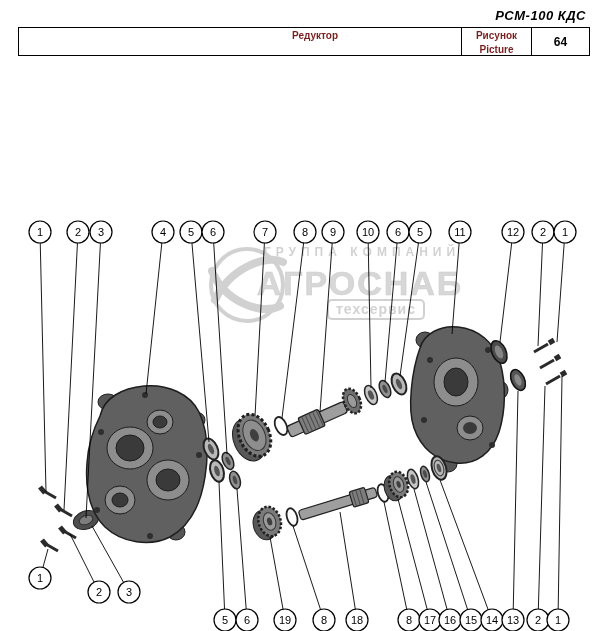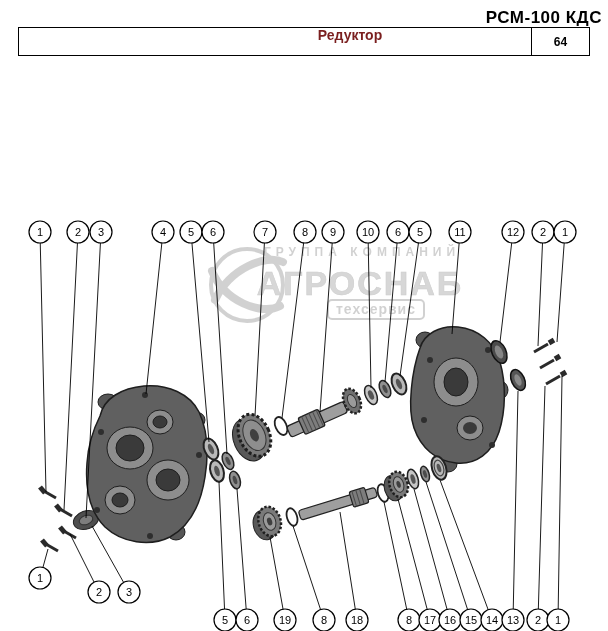--- a/index.html
+++ b/index.html
@@ -5,36 +5,36 @@
   :root{
     --heading-red:#7a1f1f;
     --watermark-gray:#9b9b9b;
   }
   html,body{margin:0;padding:0;background:#ffffff;}
   .page{
     position:relative;width:608px;height:631px;background:#ffffff;
     font-family:"Liberation Sans",sans-serif;overflow:hidden;color:#000;
   }
   .doc-title{
-    position:absolute;top:8px;right:6px;
-    font-size:17px;font-weight:bold;letter-spacing:0.5px;color:#000;
+    position:absolute;top:8px;right:22px;
+    font-size:13px;font-weight:bold;letter-spacing:0.5px;color:#000;font-style:italic;
   }
   .header-table{
     position:absolute;left:18px;top:27px;width:572px;height:29px;
     border:1px solid #000;box-sizing:border-box;display:flex;
   }
   .cell{box-sizing:border-box;height:100%;}
   .cell-part{flex:1;text-align:center;padding-left:150px;}
   .cell-fig{width:70px;border-left:1px solid #000;text-align:center;}
   .cell-num{
     width:58px;border-left:1px solid #000;display:flex;
     align-items:center;justify-content:center;
     font-size:12px;font-weight:bold;color:#000;
   }
-  .dual{font-size:14px;font-weight:bold;line-height:13px;padding-top:1px;color:var(--heading-red);}
+  .dual{font-size:10px;font-weight:bold;line-height:13px;padding-top:1px;color:var(--heading-red);}
   .diagram-svg{position:absolute;left:0;top:0;width:608px;height:631px;}
 
   
   .wm{opacity:0.45;}
   .wm-small{font-size:12px;font-weight:bold;letter-spacing:5px;fill:var(--watermark-gray);}
   .wm-big{font-size:34px;font-weight:bold;letter-spacing:2px;fill:#a8a8a8;stroke:#8f8f8f;stroke-width:0.6;}
   .wm-mid{font-size:14px;font-weight:bold;letter-spacing:1px;fill:var(--watermark-gray);}
 
   
   .leader{stroke:#000;stroke-width:0.9;}
@@ -44,20 +44,24 @@
 </head>
 <body>
 
 <div class="page">
 
   <div class="doc-title">РСМ-100 КДС</div>
 
   <div class="header-table">
     <div class="cell cell-part">
       <div class="dual">Редуктор</div>
+    </div>
+    <div class="cell cell-fig">
+      <div class="dual">Рисунок</div>
+      <div class="dual">Picture</div>
     </div>
     <div class="cell cell-num">64</div>
   </div>
 
   <svg class="diagram-svg" viewBox="0 0 608 631" xmlns="http://www.w3.org/2000/svg">
 
     <g class="wm">
       <g fill="none" stroke="#9b9b9b">
         <circle cx="247" cy="285" r="36" stroke-width="4"></circle>
         <path d="M215,300 C230,268 266,254 283,262" stroke-width="8" stroke-linecap="round"></path>

